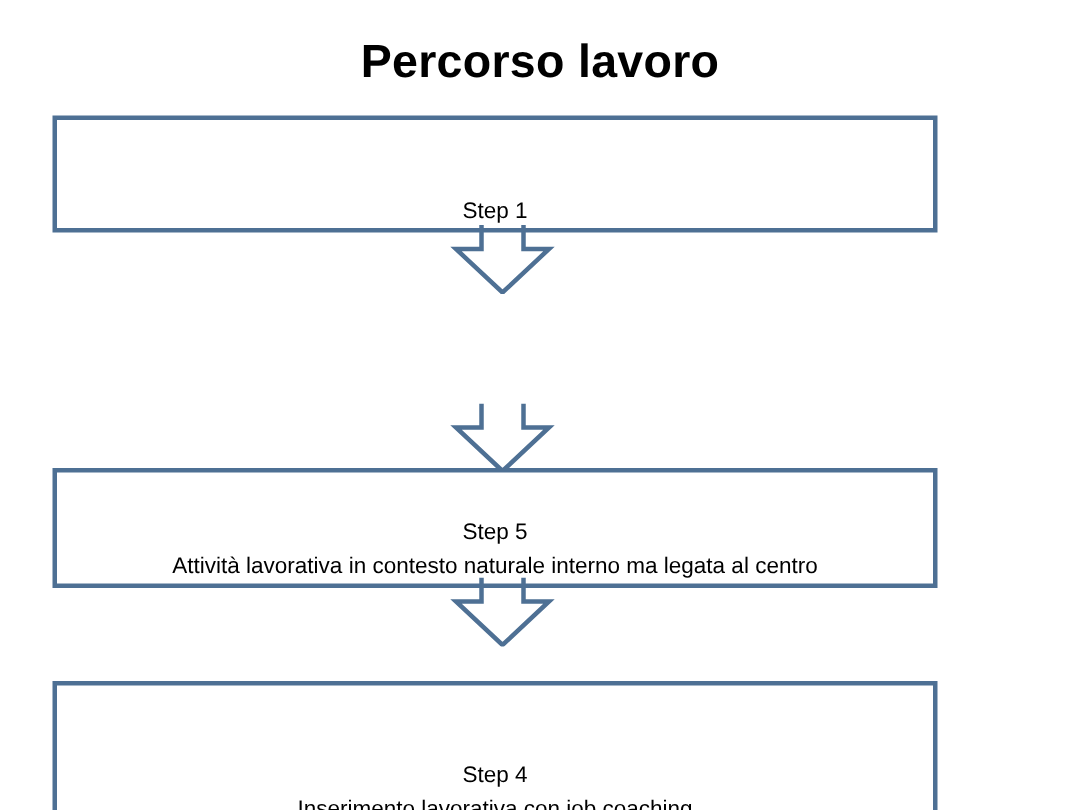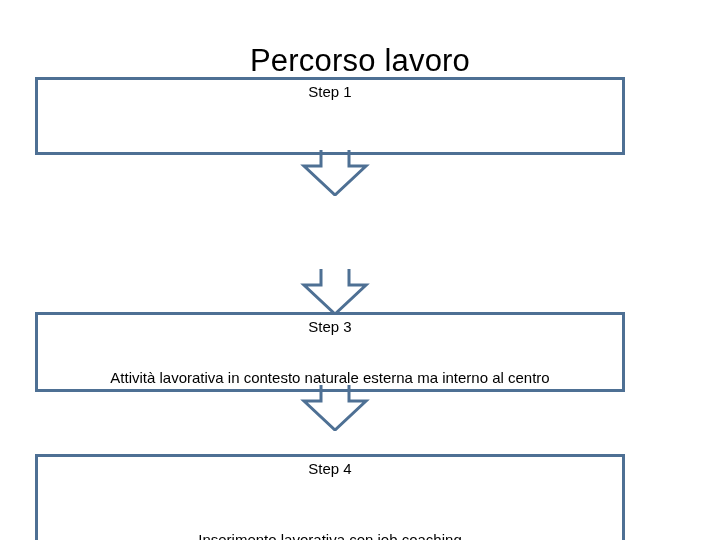--- a/index.html
+++ b/index.html
@@ -19,37 +19,36 @@
     height: 540px;
     background: #ffffff;
   }
   #page-title {
     position: absolute;
     left: 0;
     top: 24px;
     width: 720px;
     text-align: center;
     font-size: 31px;
-    font-weight: 400;
+    font-weight: 700;
     color: #000000;
     letter-spacing: 0.2px;
     line-height: 1.1;
-    margin-top: 20px;
   }
   .flow-step {
     position: absolute;
     left: 35px;
     width: 590px;
     box-sizing: border-box;
     border: 3px solid #4E7094;
     background: #ffffff;
     display: flex;
     flex-direction: column;
     align-items: center;
-    justify-content: space-between;
+    justify-content: flex-end;
   }
   .step-label,
   .step-desc {
     font-size: 15px;
     color: #000000;
     line-height: 1.55;
     text-align: center;
     white-space: nowrap;
   }
   #step-1 { top: 77px;  height: 78px; }
@@ -91,22 +90,22 @@
   </div>
 
 
   <div class="flow-arrow" id="arrow-2-3">
     <svg viewBox="0 0 100 46" xmlns="http://www.w3.org/2000/svg">
       <path d="M 36 0 L 36 16 L 19 16 L 50 45 L 81 16 L 64 16 L 64 0" fill="none" stroke="#4E7094" stroke-width="3" stroke-linejoin="miter" stroke-linecap="butt"></path>
     </svg>
   </div>
 
   <div class="flow-step" id="step-3">
-    <div class="step-label">Step 3</div>
-    <div class="step-desc">Attività lavorativa in contesto naturale esterna ma interno al centro</div>
+    <div class="step-label">Step 5</div>
+    <div class="step-desc">Attività lavorativa in contesto naturale interno ma legata al centro</div>
   </div>
 
   <div class="flow-arrow" id="arrow-3-4">
     <svg viewBox="0 0 100 46" xmlns="http://www.w3.org/2000/svg">
       <path d="M 36 0 L 36 16 L 19 16 L 50 45 L 81 16 L 64 16 L 64 0" fill="none" stroke="#4E7094" stroke-width="3" stroke-linejoin="miter" stroke-linecap="butt"></path>
     </svg>
   </div>
 
   <div class="flow-step" id="step-4">
     <div class="step-label">Step 4</div>

